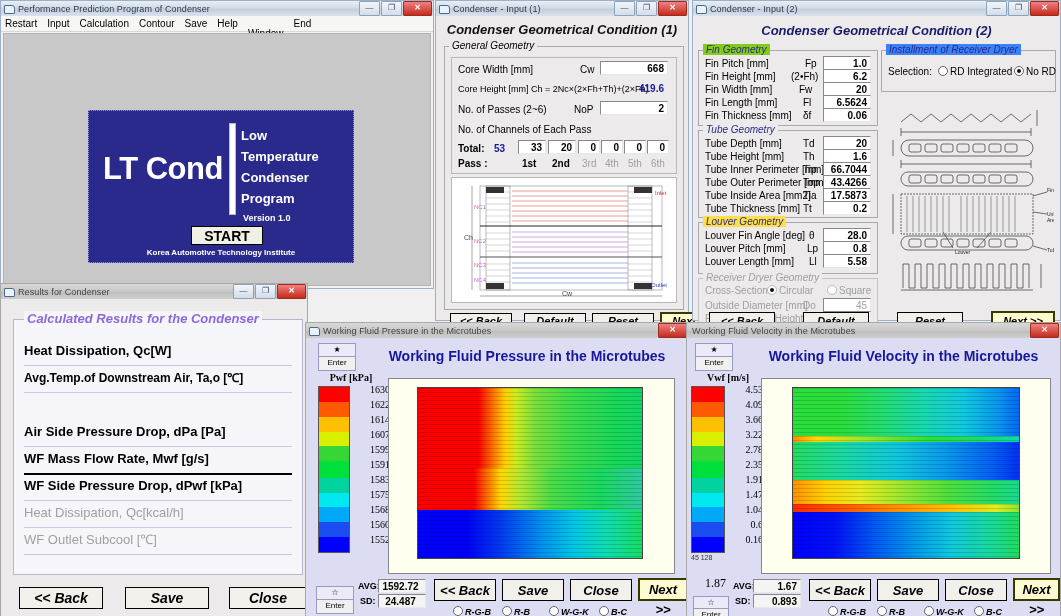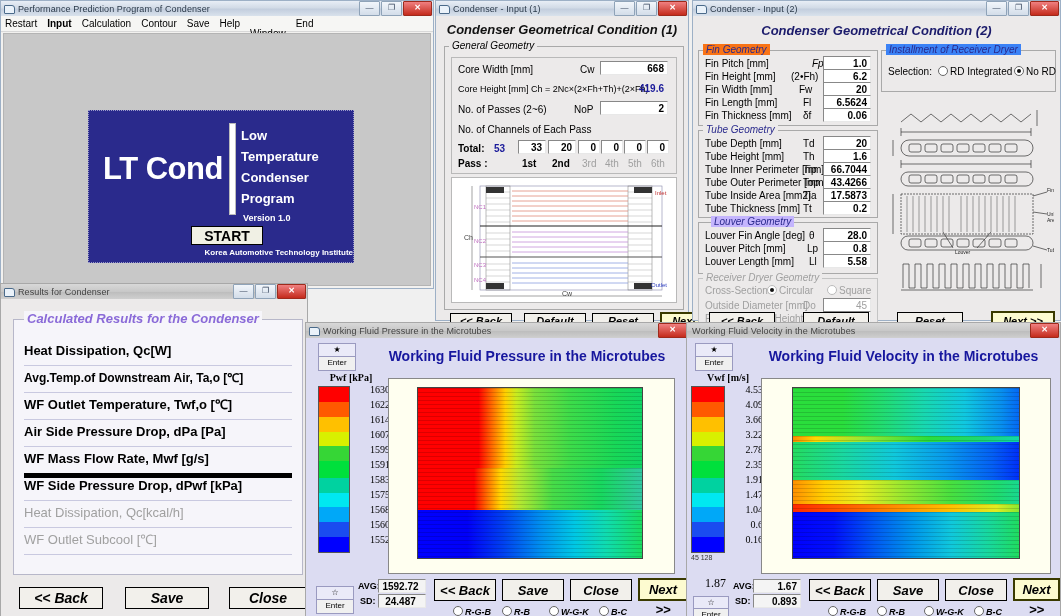--- a/index.html
+++ b/index.html
@@ -66,41 +66,41 @@
     <span class="tbtns">
       <span class="tb">—</span>
       <span class="tb">❐</span>
       <span class="tb close">✕</span>
     </span>
   </div>
   <div class="wbody" style="background:#f2f1ef;">
 
     <div style="position:absolute;left:0;top:0;right:0;height:15px;background:#f6f6f4;border-bottom:1px solid #d8d8d8;display:flex;align-items:center;padding-left:4px;gap:10px;">
       <span style="font-size:10px;">Restart</span>
-      <span style="font-size:10px;font-weight:bold;">Input</span>
+      <span style="font-size:10px;">Input</span>
       <span style="font-size:10px;">Calculation</span>
       <span style="font-size:10px;">Contour</span>
       <span style="font-size:10px;">Save</span>
       <span style="font-size:10px;">Help</span>
       <span style="font-size:10px;margin-top:20px;">Window</span>
       <span style="font-size:10px;">End</span>
     </div>
 
     <div style="position:absolute;left:2px;top:17px;right:2px;bottom:2px;background:#c8c8c8;border:1px solid #b4b4b4;">
 
       <div style="position:absolute;left:84px;top:76px;width:264px;height:151px;background:#2a2a8c;border:1px dotted #9a9aca;">
         <div style="position:absolute;left:14px;top:40px;font-size:31px;font-weight:bold;color:#fff;letter-spacing:-.5px;">LT Cond</div>
         <div style="position:absolute;left:140px;top:12px;width:5px;height:90px;background:#fff;border:1px solid #bbb;"></div>
         <div style="position:absolute;left:152px;top:17px;font-size:13px;font-weight:bold;color:#fff;">Low</div>
         <div style="position:absolute;left:152px;top:38px;font-size:13px;font-weight:bold;color:#fff;">Temperature</div>
         <div style="position:absolute;left:152px;top:59px;font-size:13px;font-weight:bold;color:#fff;">Condenser</div>
         <div style="position:absolute;left:152px;top:80px;font-size:13px;font-weight:bold;color:#fff;">Program</div>
         <div style="position:absolute;left:154px;top:102px;font-size:9px;font-weight:bold;color:#fff;">Version 1.0</div>
         <div class="btn" style="left:102px;top:115px;width:72px;height:19px;line-height:18px;font-size:14px;font-style:normal;background:#f0f0e4;">START</div>
-        <div style="position:absolute;left:0;right:0;top:137px;text-align:right;font-size:8px;font-weight:bold;color:#fff;">Korea Automotive Technology Institute</div>
+        <div style="position:absolute;left:0;right:0;top:137px;text-align:center;font-size:8px;font-weight:bold;color:#fff;">Korea Automotive Technology Institute</div>
       </div>
     </div>
   </div>
 </div>
 
 <div class="win" style="left:435px;top:0;width:254px;height:320px;">
   <div class="tbar">
     <span class="ticon"></span>
     <span class="ttxt">Condenser - Input (1)</span>
     <span class="tbtns">
@@ -247,23 +247,23 @@
     <span class="tbtns">
       <span class="tb">—</span>
       <span class="tb">❐</span>
       <span class="tb close">✕</span>
     </span>
   </div>
   <div class="wbody" style="background:#eceaea;">
     <div style="position:absolute;left:0;right:0;top:7px;text-align:center;font-size:13px;font-weight:bold;font-style:italic;color:#1b1b6b;">Condenser Geometrical Condition (2)</div>
 
     <div class="grp" style="left:5px;top:34px;width:178px;height:74px;background:#eceaea;">
-      <span class="grplbl" style="left:4px;top:-7px;background:#f97316;color:#2a2a8c;">Fin Geometry</span>
+      <span class="grplbl" style="left:4px;top:-7px;background:#84cc16;color:#2a2a8c;">Fin Geometry</span>
       <span class="lbl" style="left:6px;top:7px;">Fin Pitch  [mm]</span>
-      <span class="lbl" style="left:113px;top:7px;font-style:italic;">Fp</span>
+      <span class="lbl" style="left:106px;top:7px;">Fp</span>
       <div class="fld" style="left:124px;top:5px;width:48px;">1.0</div>
       <span class="lbl" style="left:6px;top:20px;">Fin Height  [mm]</span>
       <span class="lbl" style="left:92px;top:20px;">(2•Fh)</span>
       <div class="fld" style="left:124px;top:18px;width:48px;">6.2</div>
       <span class="lbl" style="left:6px;top:33px;">Fin Width  [mm]</span>
       <span class="lbl" style="left:100px;top:33px;">Fw</span>
       <div class="fld" style="left:124px;top:31px;width:48px;">20</div>
       <span class="lbl" style="left:6px;top:46px;">Fin Length  [mm]</span>
       <span class="lbl" style="left:104px;top:46px;">Fl</span>
       <div class="fld" style="left:124px;top:44px;width:48px;">6.5624</div>
@@ -288,21 +288,21 @@
       <div class="fld" style="left:124px;top:44px;width:48px;">43.4266</div>
       <span class="lbl" style="left:6px;top:59px;">Tube Inside Area  [mm2]</span>
       <span class="lbl" style="left:104px;top:59px;">Tia</span>
       <div class="fld" style="left:124px;top:57px;width:48px;">17.5873</div>
       <span class="lbl" style="left:6px;top:72px;">Tube Thickness  [mm]</span>
       <span class="lbl" style="left:104px;top:72px;">Tt</span>
       <div class="fld" style="left:124px;top:70px;width:48px;">0.2</div>
     </div>
 
     <div class="grp" style="left:5px;top:206px;width:178px;height:50px;background:#eceaea;">
-      <span class="grplbl" style="left:12px;top:-7px;background:#c4b5fd;color:#2a2a8c;">Louver Geometry</span>
+      <span class="grplbl" style="left:4px;top:-7px;background:#fde047;color:#2a2a8c;">Louver Geometry</span>
       <span class="lbl" style="left:6px;top:7px;">Louver Fin Angle  [deg]</span>
       <span class="lbl" style="left:110px;top:7px;">θ</span>
       <div class="fld" style="left:124px;top:5px;width:48px;">28.0</div>
       <span class="lbl" style="left:6px;top:20px;">Louver Pitch  [mm]</span>
       <span class="lbl" style="left:108px;top:20px;">Lp</span>
       <div class="fld" style="left:124px;top:18px;width:48px;">0.8</div>
       <span class="lbl" style="left:6px;top:33px;">Louver Length  [mm]</span>
       <span class="lbl" style="left:110px;top:33px;">Ll</span>
       <div class="fld" style="left:124px;top:31px;width:48px;">5.58</div>
     </div>
@@ -445,27 +445,24 @@
   <div class="wbody inactive" style="background:#eceaea;">
     <div class="grp" style="left:12px;top:20px;width:288px;height:254px;background:#f6f5fa;border-color:#b7b7c9;">
       <span class="grplbl" style="left:10px;top:-9px;background:#f6f5fa;font-size:13px;font-weight:bold;color:#8a6ad8;">Calculated Results for the Condenser</span>
 
       <div style="position:absolute;left:10px;top:18px;width:268px;height:27px;border-bottom:1px solid #c9c9e0;">
         <span style="font-size:13px;font-weight:bold;line-height:26px;">Heat Dissipation, Qc[W]</span>
       </div>
       <div style="position:absolute;left:10px;top:45px;width:268px;height:27px;border-bottom:1px solid #c9c9e0;">
         <span style="font-size:12px;font-weight:bold;line-height:26px;">Avg.Temp.of Downstream Air, Ta,o [℃]</span>
       </div>
-      <div style="position:absolute;left:10px;top:72px;width:268px;height:27px;border-bottom:1px solid #c9c9e0;">
-        <span style="font-size:13px;font-weight:bold;line-height:26px;">WF Outlet Temperature, Twf,o [℃]</span>
-      </div>
       <div style="position:absolute;left:10px;top:99px;width:268px;height:27px;border-bottom:1px solid #c9c9e0;">
         <span style="font-size:13px;font-weight:bold;line-height:26px;">Air Side Pressure Drop, dPa [Pa]</span>
       </div>
-      <div style="position:absolute;left:10px;top:126px;width:268px;height:27px;border-bottom:5px solid #000000;">
+      <div style="position:absolute;left:10px;top:126px;width:268px;height:27px;border-bottom:2px solid #000000;">
         <span style="font-size:13px;font-weight:bold;line-height:26px;">WF Mass Flow Rate, Mwf [g/s]</span>
       </div>
       <div style="position:absolute;left:10px;top:180px;width:268px;height:27px;border-bottom:1px solid #c9c9e0;">
         <span class="dim" style="font-size:13px;line-height:26px;">Heat Dissipation, Qc[kcal/h]</span>
       </div>
       <div style="position:absolute;left:10px;top:153px;width:268px;height:27px;border-bottom:1px solid #c9c9e0;">
         <span style="font-size:13px;font-weight:bold;line-height:26px;">WF Side Pressure Drop, dPwf [kPa]</span>
       </div>
       <div style="position:absolute;left:10px;top:207px;width:268px;height:27px;border-bottom:1px solid #c9c9e0;">
         <span class="dim" style="font-size:13px;line-height:26px;">WF Outlet Subcool [℃]</span>

